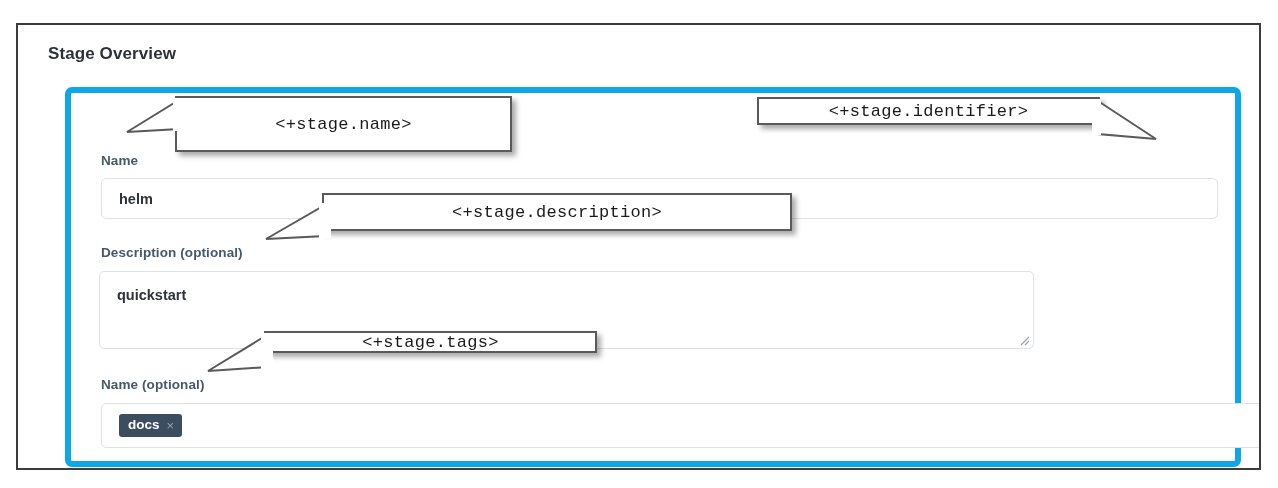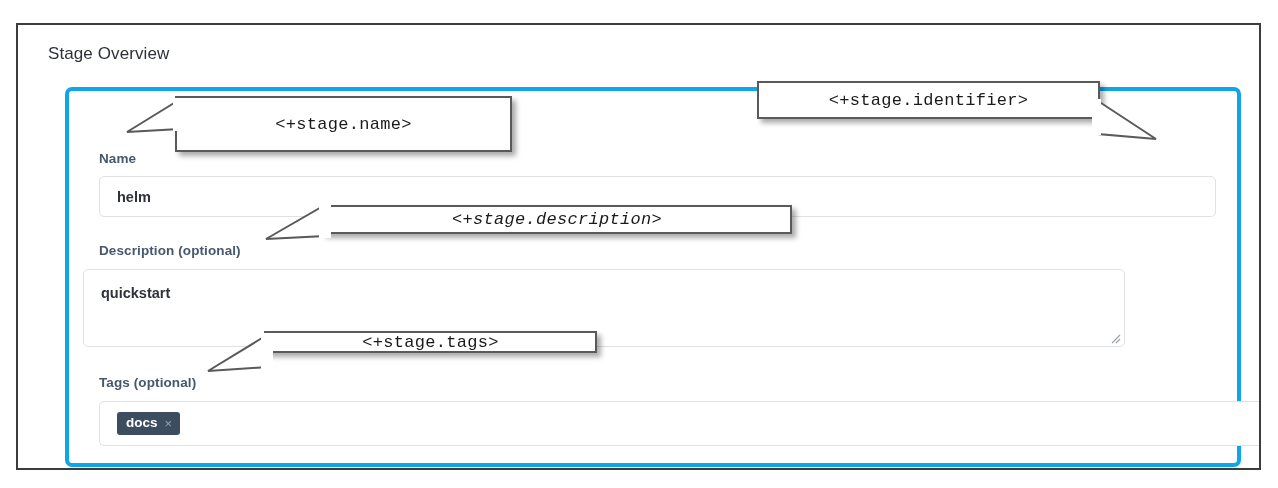--- a/index.html
+++ b/index.html
@@ -27,35 +27,35 @@
     overflow: hidden;
     box-sizing: border-box;
   }
 
   
   .page-title {
     position: absolute;
     left: 30px;
     top: 19px;
     font-size: 17px;
-    font-weight: normal;
+    font-weight: bold;
     color: #2d3238;
     letter-spacing: 0.1px;
     white-space: nowrap;
   }
 
   
   .stage-card {
     position: absolute;
     left: 47px;
     top: 62px;
     width: 1176px;
     height: 380px;
     background: #ffffff;
-    border: 4px solid #0ea5e9;
+    border: 6px solid #0ea5e9;
     border-radius: 7px;
     box-sizing: border-box;
   }
 
   
   .field-label {
     position: absolute;
     font-size: 13.5px;
     font-weight: bold;
     color: #46586e;
@@ -174,29 +174,29 @@
 
     <div class="id-line">
       <span>ID:</span>
       <span class="id-value">helm</span>
     </div>
 
     <div class="field-label" style="left:30px; top:60px;">Name</div>
     <div class="text-input" style="left:30px; top:85px; width:1117px; height:41px;">helm</div>
 
     <div class="field-label" style="left:30px; top:152px;text-align:right;">Description (optional)</div>
-    <div class="textarea-box" style="left:14px; top:178px; width:1042px; height:78px;">
+    <div class="textarea-box" style="left:28px; top:178px; width:935px; height:78px;">
       <span>quickstart</span>
       <svg class="resize-grip" viewBox="0 0 13 13">
         <line x1="12" y1="4" x2="4" y2="12" stroke="#9aa0a6" stroke-width="1.1"></line>
         <line x1="12" y1="8" x2="8" y2="12" stroke="#9aa0a6" stroke-width="1.1"></line>
       </svg>
     </div>
 
-    <div class="field-label" style="left:30px; top:284px;">Tags (optional)</div>
+    <div class="field-label" style="left:30px; top:284px;">Name (optional)</div>
     <div class="text-input" style="left:30px; top:310px; width:1223px; height:45px; padding:0;">
       <div class="tags-wrap">
         <span class="tag-chip">
           <span>docs</span>
           <span class="tag-remove">×</span>
         </span>
       </div>
     </div>
 
   </div>
@@ -204,27 +204,27 @@
   <svg class="callout-tail" style="left:105px; top:73px; width:60px; height:38px;" viewBox="0 0 60 38">
     <path d="M56 2 L56 31 L4 34 Z" fill="#ffffff" stroke="#5a5a5a" stroke-width="2" stroke-linejoin="miter"></path>
     <rect x="50" y="0" width="10" height="33" fill="#ffffff"></rect>
   </svg>
   <div class="callout" style="left:157px; top:71px; width:337px; height:56px;">&lt;+stage.name&gt;</div>
 
   <svg class="callout-tail" style="left:1074px; top:74px; width:70px; height:45px;" viewBox="0 0 70 45">
     <path d="M6 2 L6 35 L64 40 Z" fill="#ffffff" stroke="#5a5a5a" stroke-width="2" stroke-linejoin="miter"></path>
     <rect x="0" y="0" width="9" height="36" fill="#ffffff"></rect>
   </svg>
-  <div class="callout" style="left:739px; top:56px; width:343px; height:38px;">&lt;+stage.identifier&gt;</div>
+  <div class="callout" style="left:739px; top:72px; width:343px; height:28px;">&lt;+stage.identifier&gt;</div>
 
   <svg class="callout-tail" style="left:243px; top:178px; width:70px; height:40px;" viewBox="0 0 70 40">
     <path d="M64 2 L64 33 L5 36 Z" fill="#ffffff" stroke="#5a5a5a" stroke-width="2" stroke-linejoin="miter"></path>
     <rect x="58" y="0" width="12" height="35" fill="#ffffff"></rect>
   </svg>
-  <div class="callout" style="left:304px; top:180px; width:470px; height:29px;font-style:italic;">&lt;+stage.description&gt;</div>
+  <div class="callout" style="left:304px; top:168px; width:470px; height:38px;">&lt;+stage.description&gt;</div>
 
   <svg class="callout-tail" style="left:185px; top:308px; width:70px; height:42px;" viewBox="0 0 70 42">
     <path d="M64 2 L64 34 L5 38 Z" fill="#ffffff" stroke="#5a5a5a" stroke-width="2" stroke-linejoin="miter"></path>
     <rect x="58" y="0" width="12" height="36" fill="#ffffff"></rect>
   </svg>
   <div class="callout" style="left:246px; top:306px; width:333px; height:22px;">&lt;+stage.tags&gt;</div>
 
 </div>
 
 </body></html>

